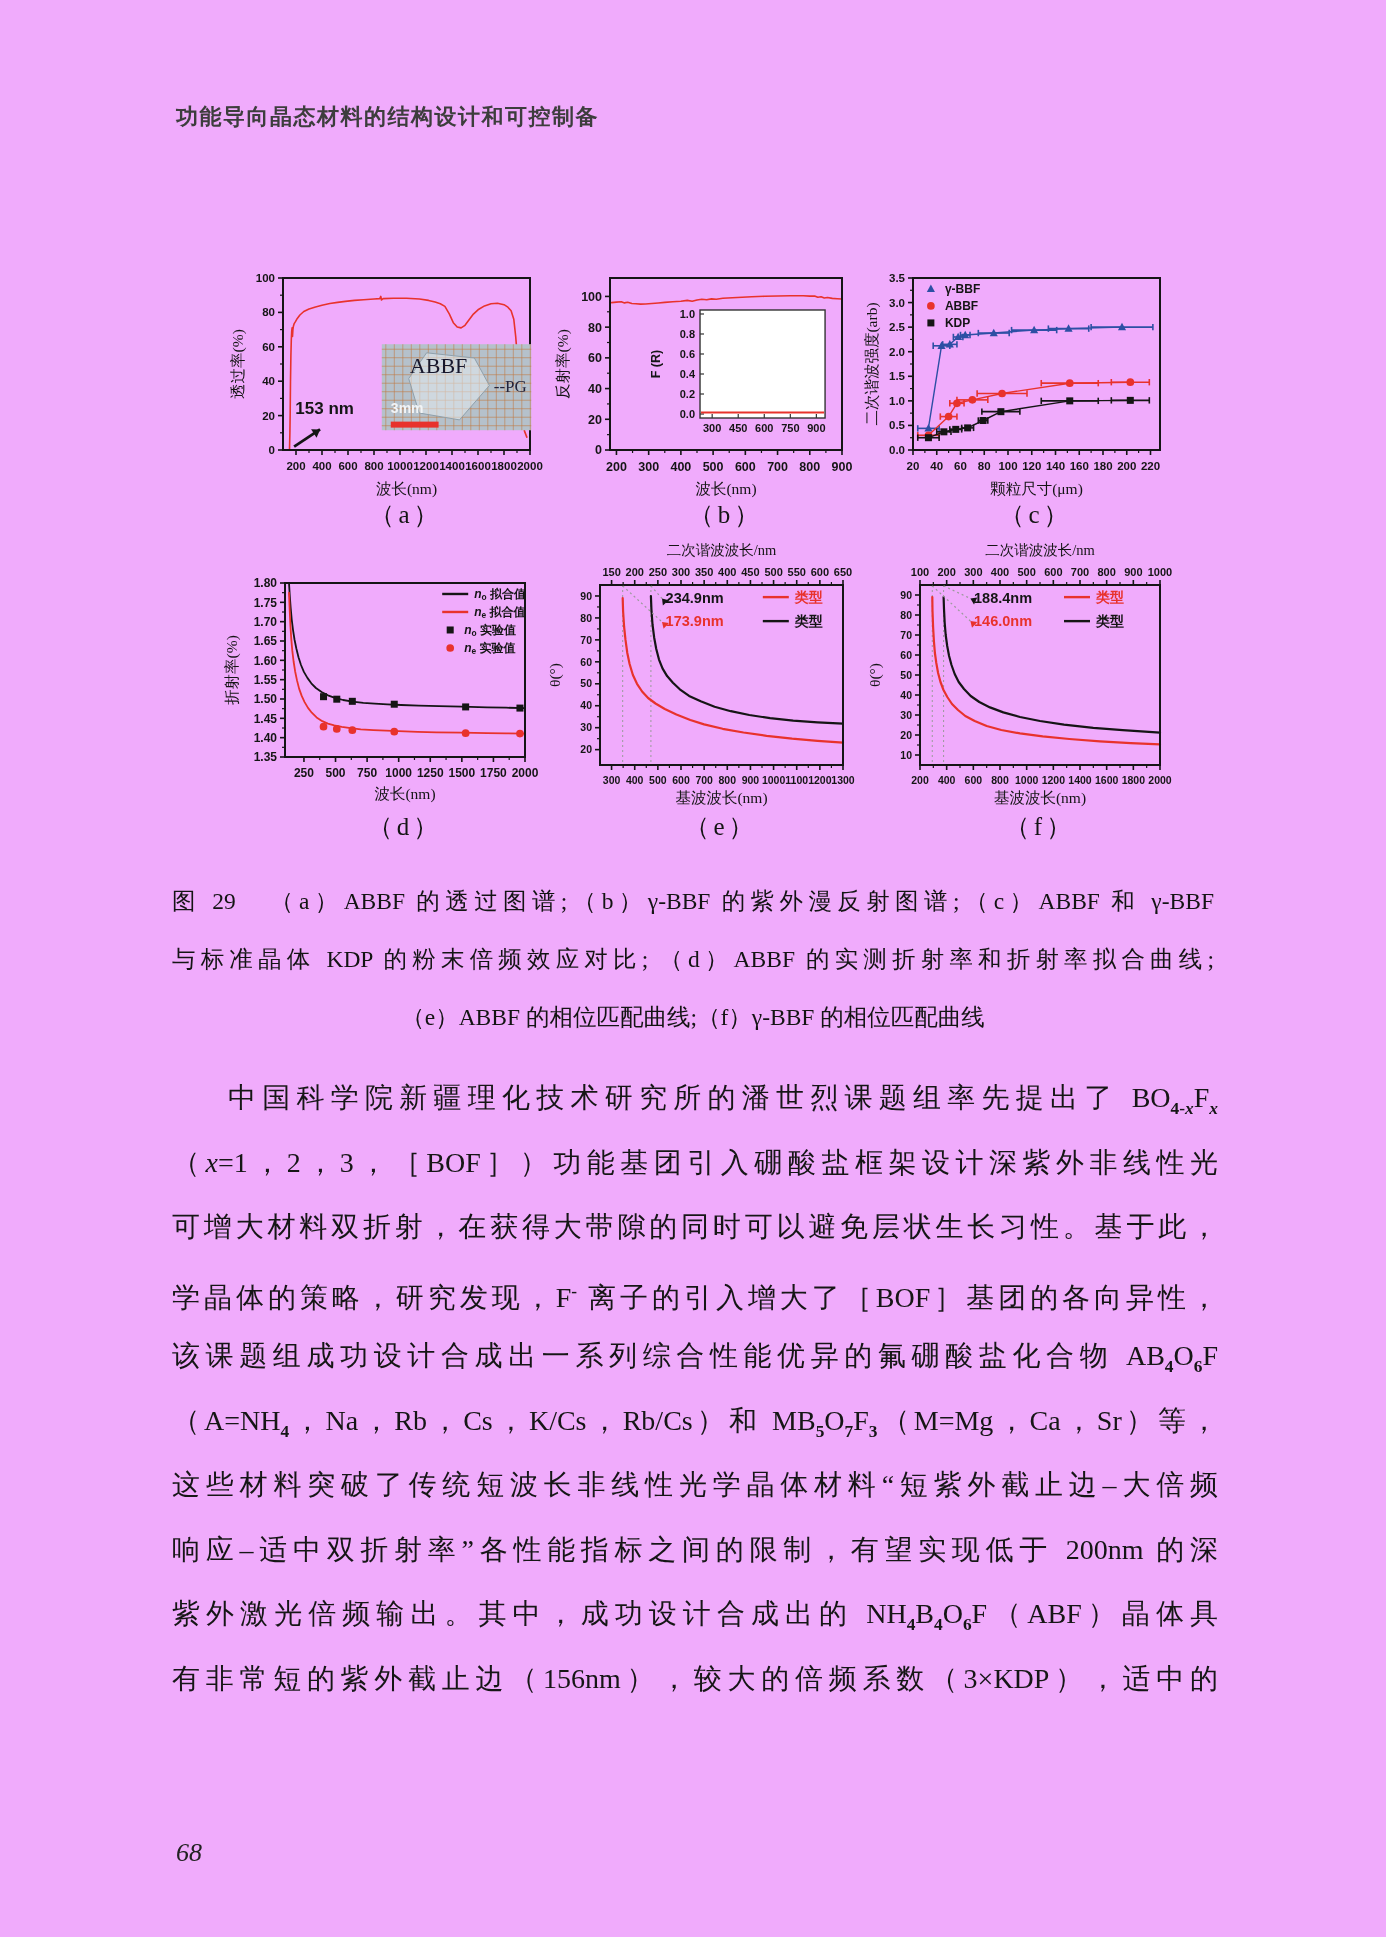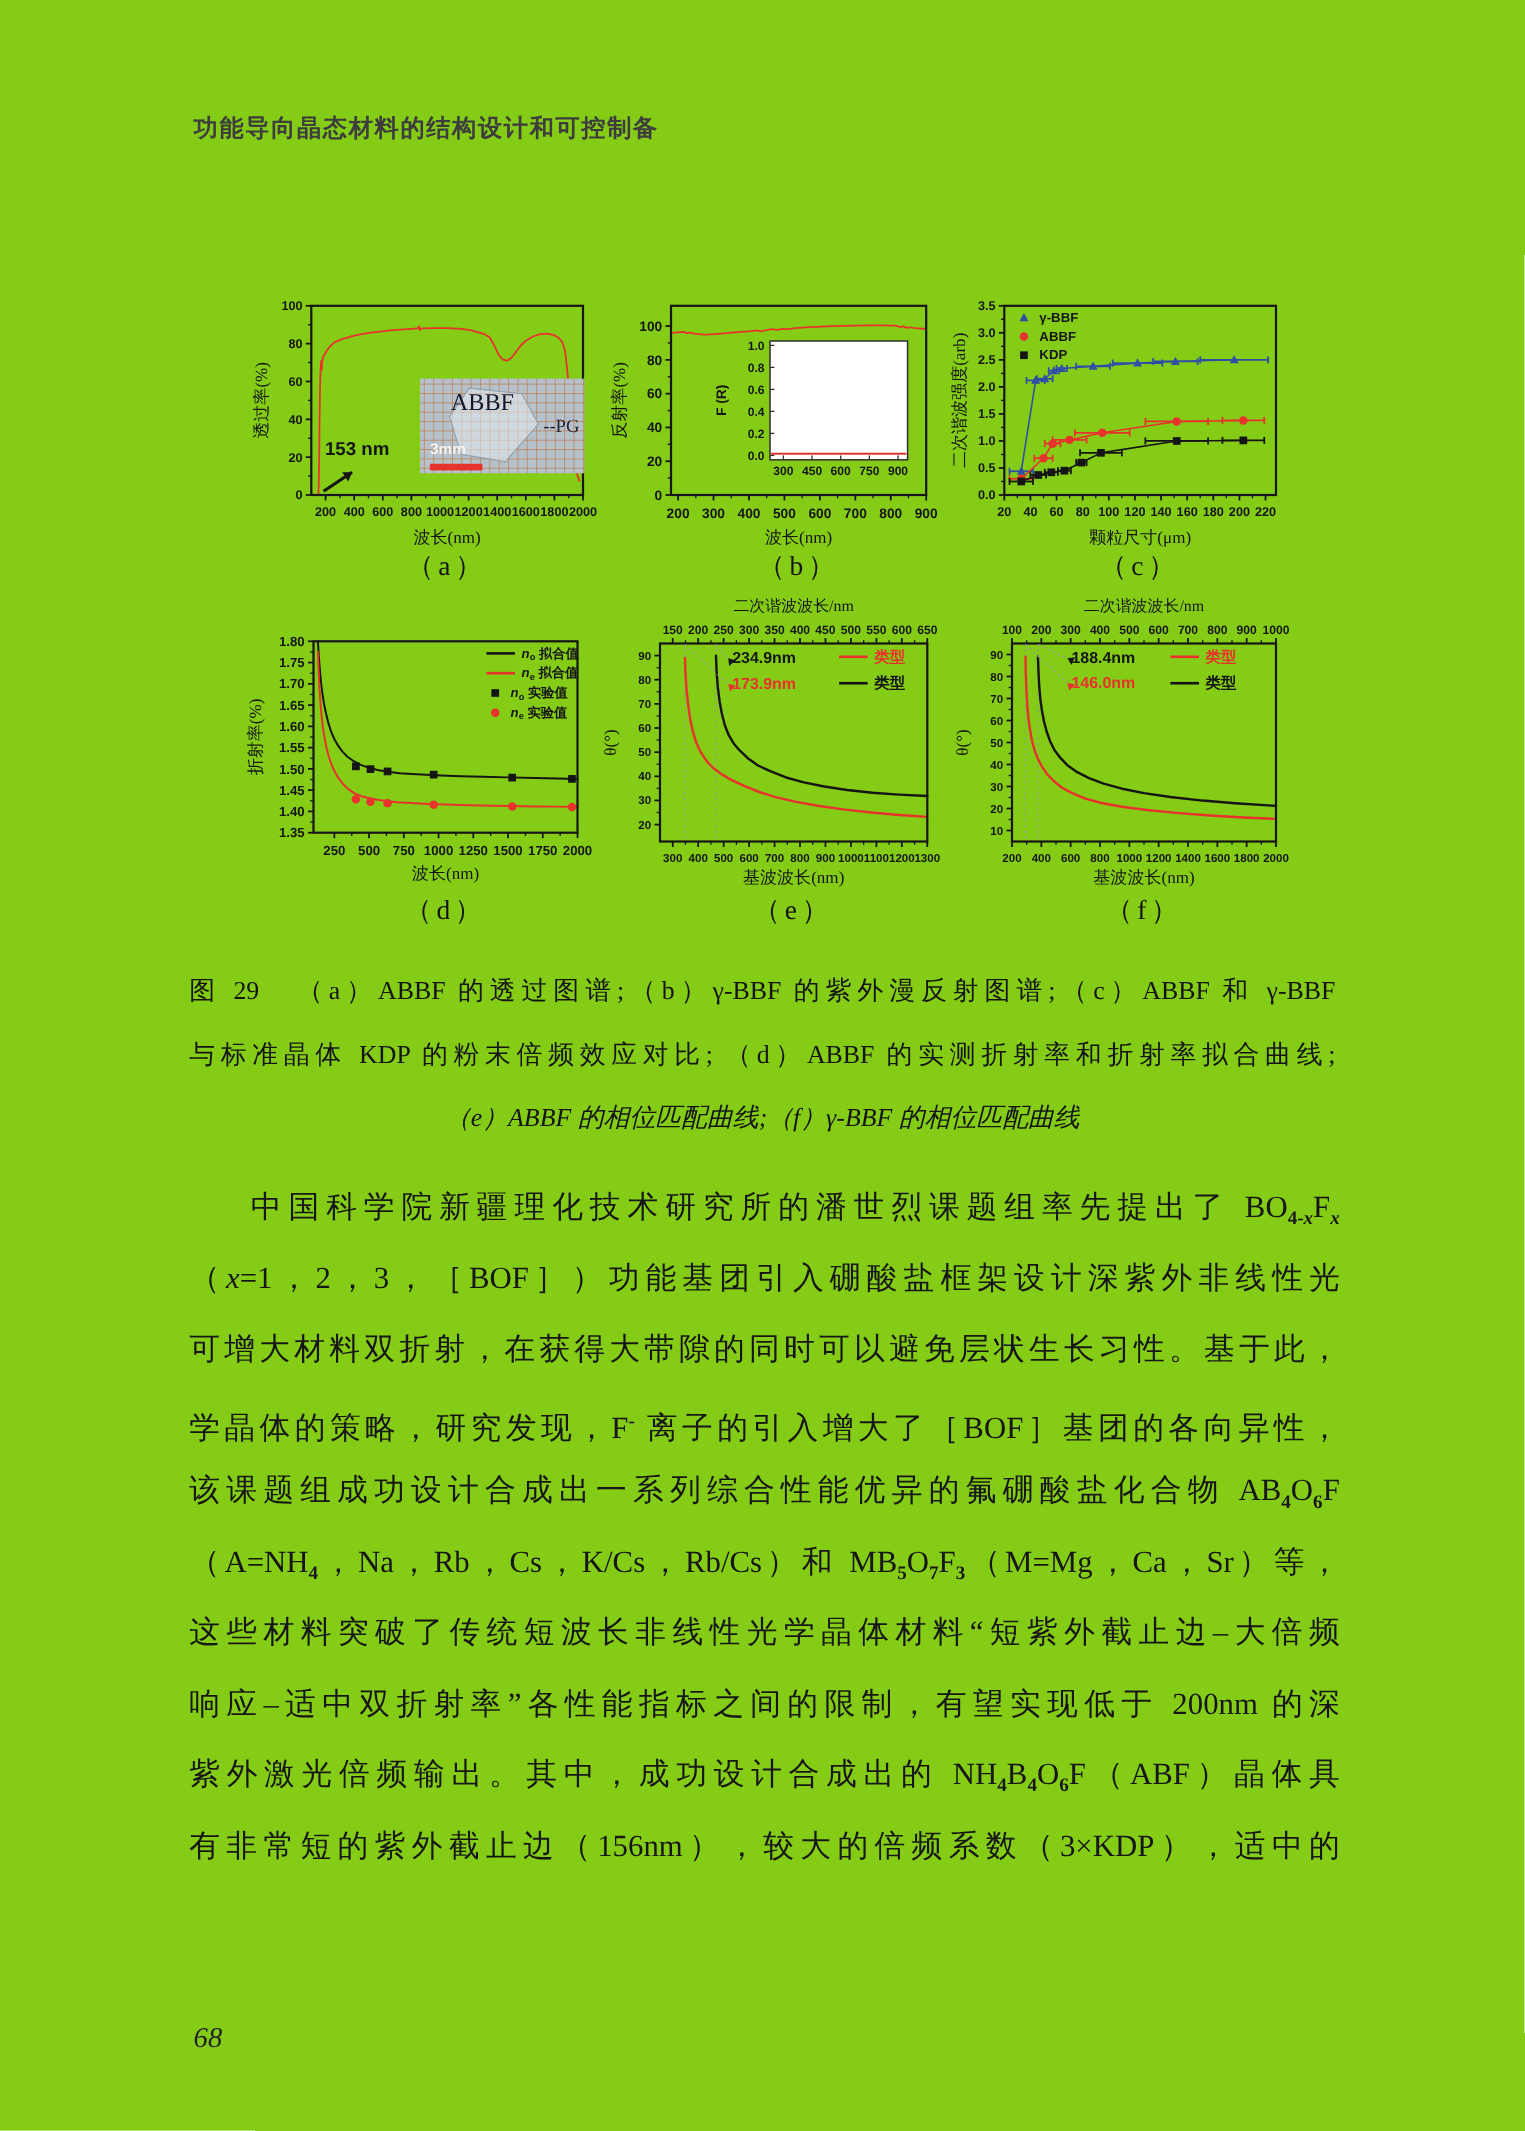--- a/index.html
+++ b/index.html
@@ -1,25 +1,25 @@
 <!DOCTYPE html>
 <html><head>
 <meta charset="utf-8">
 <style>
   html,body{margin:0;padding:0;background:#ffffff;}
-  .page{position:relative;width:1386px;height:1937px;background:#84cc16;overflow:hidden;
+  .page{position:relative;width:1386px;height:1937px;background:#f0abfc;overflow:hidden;
         font-family:"Liberation Serif","DejaVu Serif",serif;color:#161616;}
   .header{position:absolute;left:176px;top:102px;font-family:"Liberation Sans","DejaVu Sans",sans-serif;
         font-weight:bold;font-size:22px;color:#3d3d3d;letter-spacing:1.5px;}
   svg.chart{position:absolute;overflow:visible;}
   .subcap{position:absolute;transform:translateX(-50%);font-size:25px;letter-spacing:4px;color:#141414;white-space:nowrap;}
   .figcap{position:absolute;left:172px;top:872px;width:1042px;font-size:23.5px;color:#141414;}
   .figcap .ln{height:58px;line-height:58px;}
   .just{text-align:justify;text-align-last:justify;}
-  .center{text-align:right;text-align-last:center;font-style:italic;}
+  .center{text-align:right;text-align-last:center;}
   .bodytext{position:absolute;left:172px;top:1066px;width:1046px;font-size:28px;color:#161616;}
   .bodytext .ln{height:64.5px;line-height:64.5px;text-align:justify;text-align-last:justify;overflow:visible;white-space:nowrap;}
   .bodytext .ln.first{text-indent:2em;}
   .bodytext .ln.last{text-align-last:auto;}
   sub,sup{font-size:0.62em;font-weight:bold;}
   .pagenum{position:absolute;left:176px;top:1838px;font-size:26px;color:#222;font-style:italic;}
 </style>
 </head>
 <body>
 

